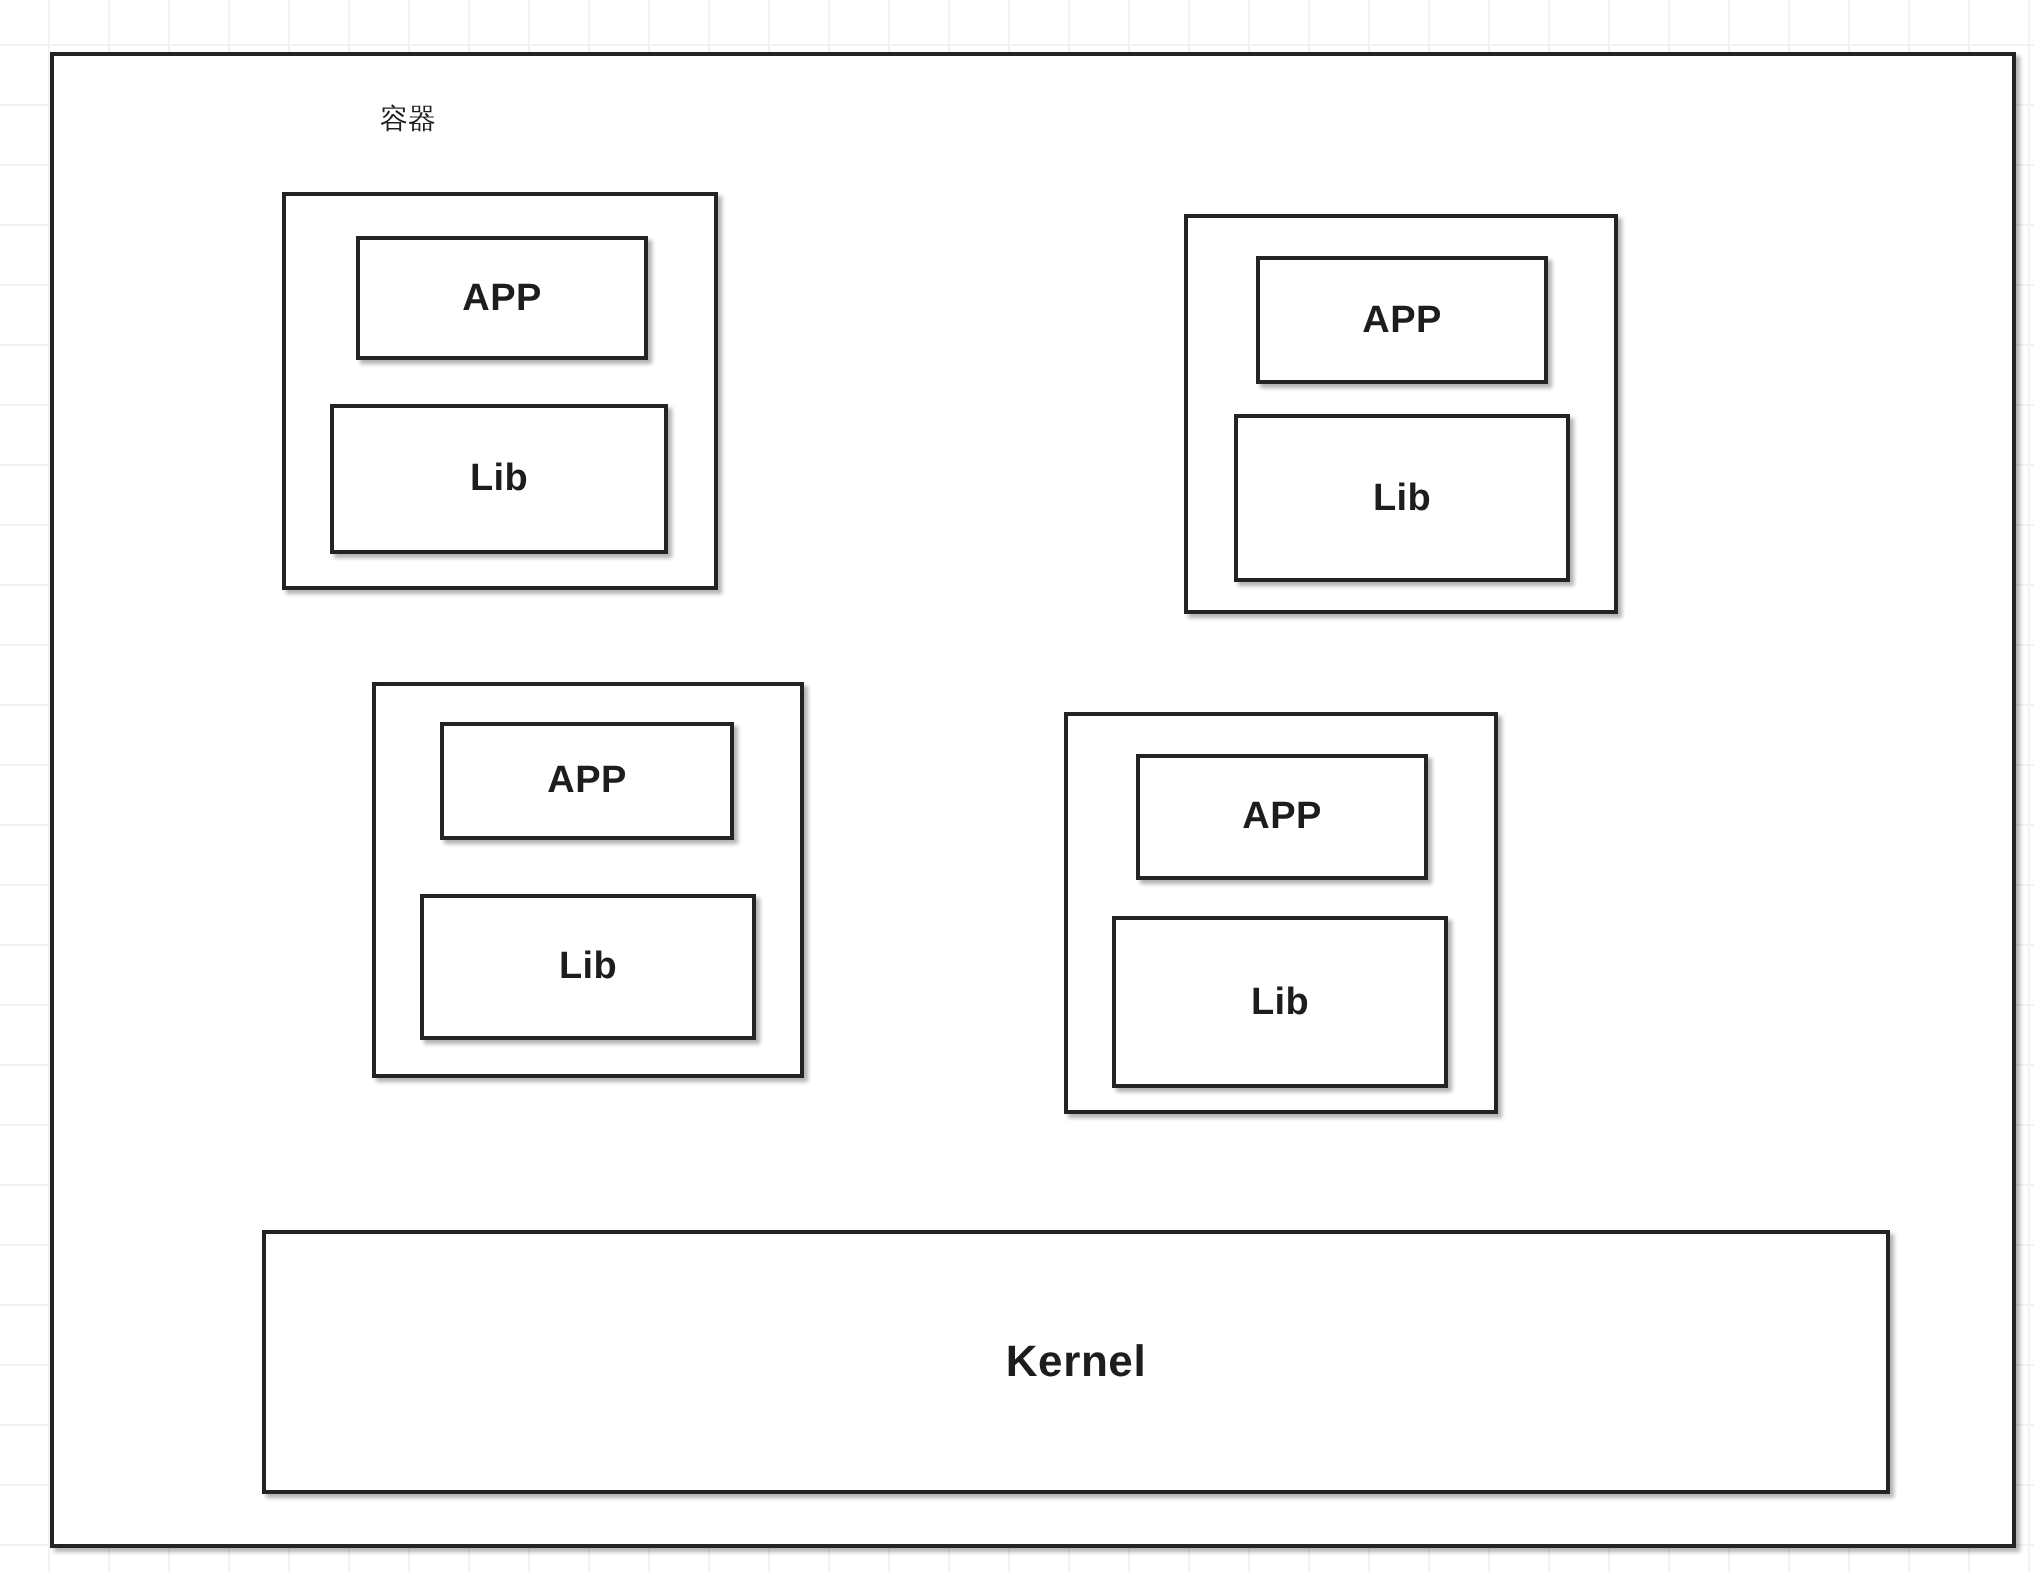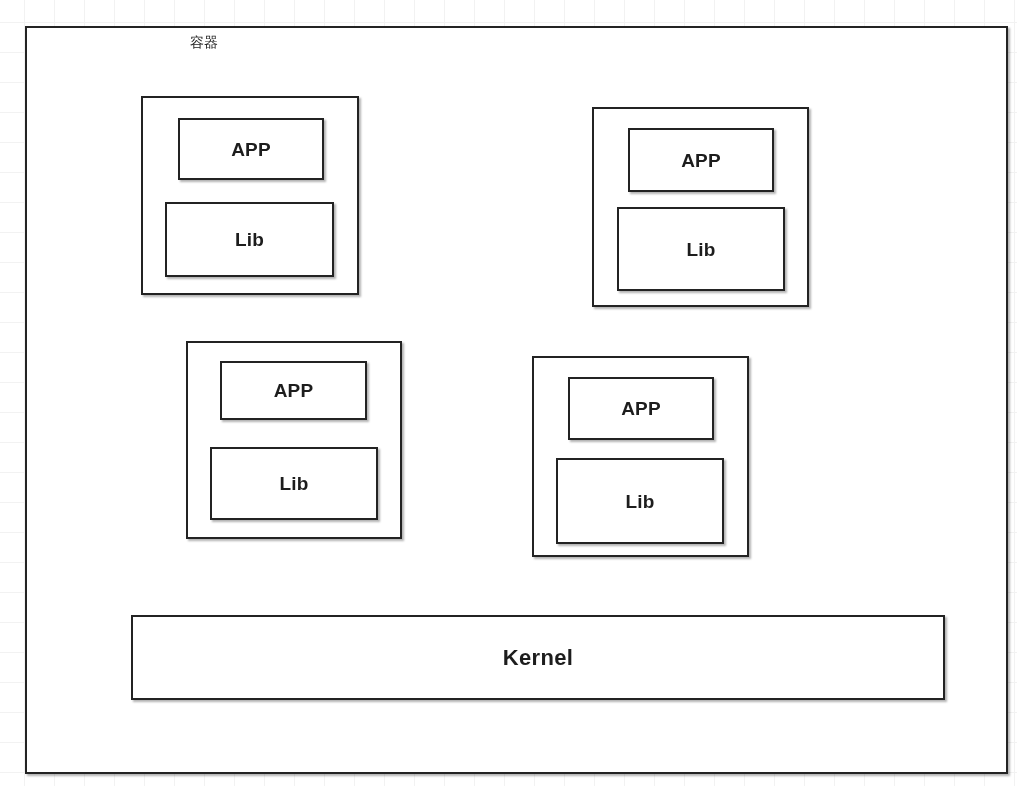--- a/index.html
+++ b/index.html
@@ -87,21 +87,21 @@
     user-select: none;
   }
 </style>
 </head>
 <body>
 
 <div id="canvas">
 
   <div class="box outer-frame" style="left:25px; top:26px; width:983px; height:748px;"></div>
 
-  <div class="diagram-caption" style="left:190px; top:36px;font-family:Liberation Mono, monospace;">容器</div>
+  <div class="diagram-caption" style="left:190px; top:52px;">容器</div>
 
   <div class="box container-box" style="left:141px; top:96px; width:218px; height:199px;"></div>
 
   <div class="box leaf-box" style="left:178px; top:118px; width:146px; height:62px;">
     <span class="leaf-label">APP</span>
   </div>
 
   <div class="box leaf-box" style="left:165px; top:202px; width:169px; height:75px;">
     <span class="leaf-label">Lib</span>
   </div>
@@ -129,17 +129,17 @@
   <div class="box container-box" style="left:532px; top:356px; width:217px; height:201px;"></div>
 
   <div class="box leaf-box" style="left:568px; top:377px; width:146px; height:63px;">
     <span class="leaf-label">APP</span>
   </div>
 
   <div class="box leaf-box" style="left:556px; top:458px; width:168px; height:86px;">
     <span class="leaf-label">Lib</span>
   </div>
 
-  <div class="box kernel-box" style="left:131px; top:615px; width:814px; height:85px;">
+  <div class="box kernel-box" style="left:131px; top:615px; width:814px; height:132px;">
     <span class="kernel-label">Kernel</span>
   </div>
 
 </div>
 
 </body></html>

